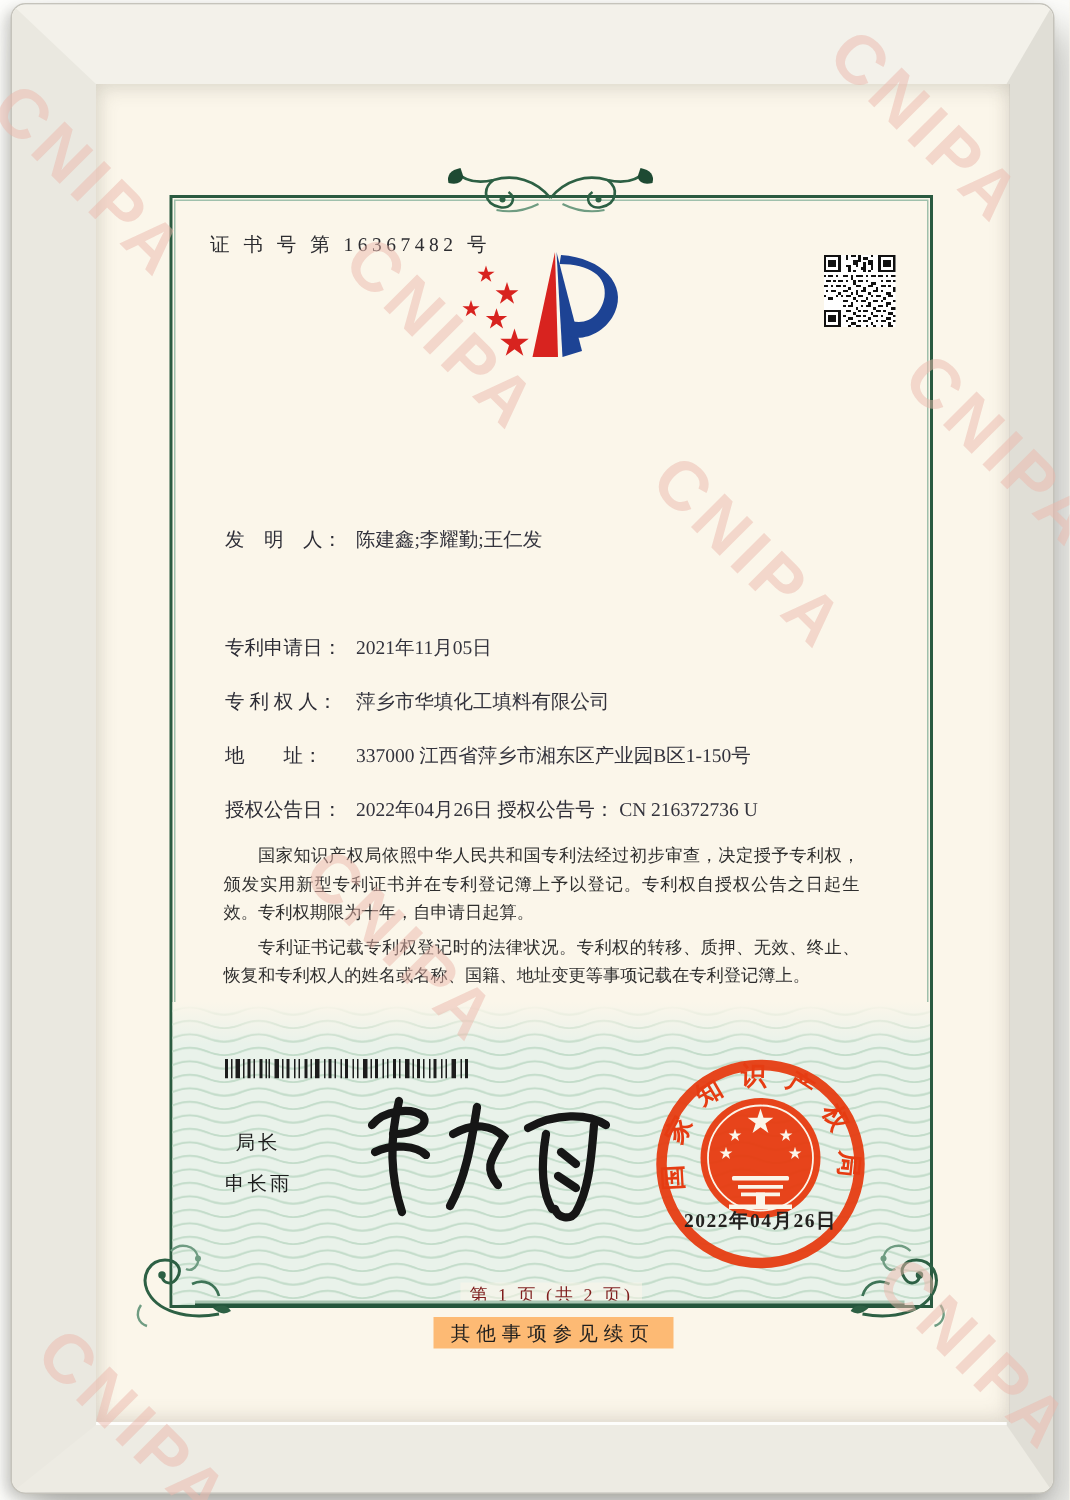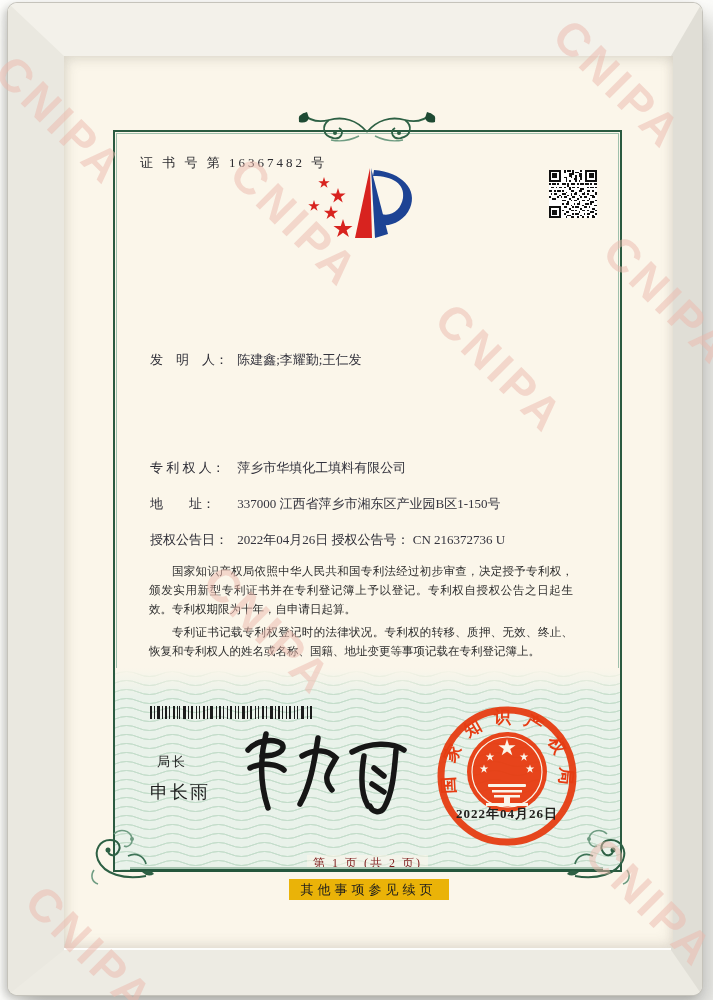--- a/index.html
+++ b/index.html
@@ -32,32 +32,32 @@
   .row{position:absolute;left:86px;font-size:13px;color:#33333d;white-space:nowrap}
   .rlabel{display:inline-block;min-width:84px;color:#2d2d36}
   .rlabel2{color:#2d2d36}
   .paras{position:absolute;left:81px;top:502px;width:432px;font-size:11.5px;line-height:19px;
          color:#2e2e2e;text-align:justify}
   .paras p{margin:4px;text-indent:2em}
   
   .band{position:absolute;left:51px;top:612px;width:505px;height:202px}
   .barcode{position:absolute;left:86px;top:650px;width:163px;height:13px}
   .signTitle{position:absolute;left:93px;top:697px;font-size:13px;color:#1e1e1e;letter-spacing:2px}
-  .signName{position:absolute;left:86px;top:724px;font-size:18px;color:#1e1e1e;letter-spacing:2px}
+  .signName{position:absolute;left:86px;top:724px;font-size:13px;color:#1e1e1e;letter-spacing:2px}
   .signature{position:absolute;left:176px;top:668px;width:175px;height:96px}
   .seal{position:absolute;left:368px;top:645px;width:150px;height:150px}
   .sealDate{position:absolute;left:362px;top:749px;width:162px;text-align:center;font-size:13px;
             font-weight:bold;color:#23211f;letter-spacing:1px;z-index:4}
   .pageNum{position:absolute;left:49px;top:799px;width:509px;text-align:center;font-size:12px;
            letter-spacing:2px;color:#7f1d1d}
   .pageNum span{background:rgba(251,246,234,.55);padding:1px 6px}
   .bline{position:absolute;left:66px;top:813px;width:473px;height:3px;background:#24563c;
          box-shadow:0 -2px 0 #a9c6b2}
   .footer{position:absolute;left:0;top:824px;width:100%;text-align:center}
-  .footer span{background:#eab308;padding:3px 12px;font-size:13px;letter-spacing:4px;color:#1d1d1d}
+  .footer span{background:#fdba74;padding:3px 12px;font-size:13px;letter-spacing:4px;color:#1d1d1d}
 </style>
 </head>
 <body>
 
 <div class="stage">
 
   <svg width="0" height="0" style="position:absolute">
     <defs>
       <polygon id="st5" points="0,-1 0.224,-0.309 0.951,-0.309 0.363,0.118 0.588,0.809 0,0.382 -0.588,0.809 -0.363,0.118 -0.951,-0.309 -0.224,-0.309"></polygon>
       <symbol id="cornOrn" viewBox="0 0 70 60">
@@ -128,20 +128,24 @@
       M9 22h2v1H9z M12 23h1v1h-1z M14 22h1v1h-1z M16 22h2v1h-2z M19 23h1v1h-1z M21 22h2v1h-2z M24 22h1v1h-1z M26 23h2v1h-2z
       M8 24h1v1H8z M10 25h2v1h-2z M13 24h2v1h-2z M16 24h1v1h-1z M18 25h1v1h-1z M20 24h2v1h-2z M23 24h1v1h-1z M25 25h2v1h-2z M28 24h1v1h-1z
       M9 26h1v1H9z M11 27h2v1h-2z M14 26h1v1h-1z M16 26h2v1h-2z M19 27h1v1h-1z M21 26h1v1h-1z M23 26h2v1h-2z M26 27h1v1h-1z M28 26h1v1h-1z
       M10 28h1v1h-1z M13 28h2v1h-2z M17 28h1v1h-1z M20 28h1v1h-1z M23 28h1v1h-1z M26 28h2v1h-2z"></path>
     </svg>
 
 
     <div class="row" style="top:295px">
       <span class="rlabel">发　明　人：</span>
       <span class="rvalue">陈建鑫;李耀勤;王仁发</span>
+    </div>
+    <div class="row" style="top:367px">
+      <span class="rlabel">专利申请日：</span>
+      <span class="rvalue">2021年11月05日</span>
     </div>
     <div class="row" style="top:403px">
       <span class="rlabel">专 利 权 人：</span>
       <span class="rvalue">萍乡市华填化工填料有限公司</span>
     </div>
     <div class="row" style="top:439px">
       <span class="rlabel">地　　址：</span>
       <span class="rvalue">337000 江西省萍乡市湘东区产业园B区1-150号</span>
     </div>
     <div class="row" style="top:475px">

